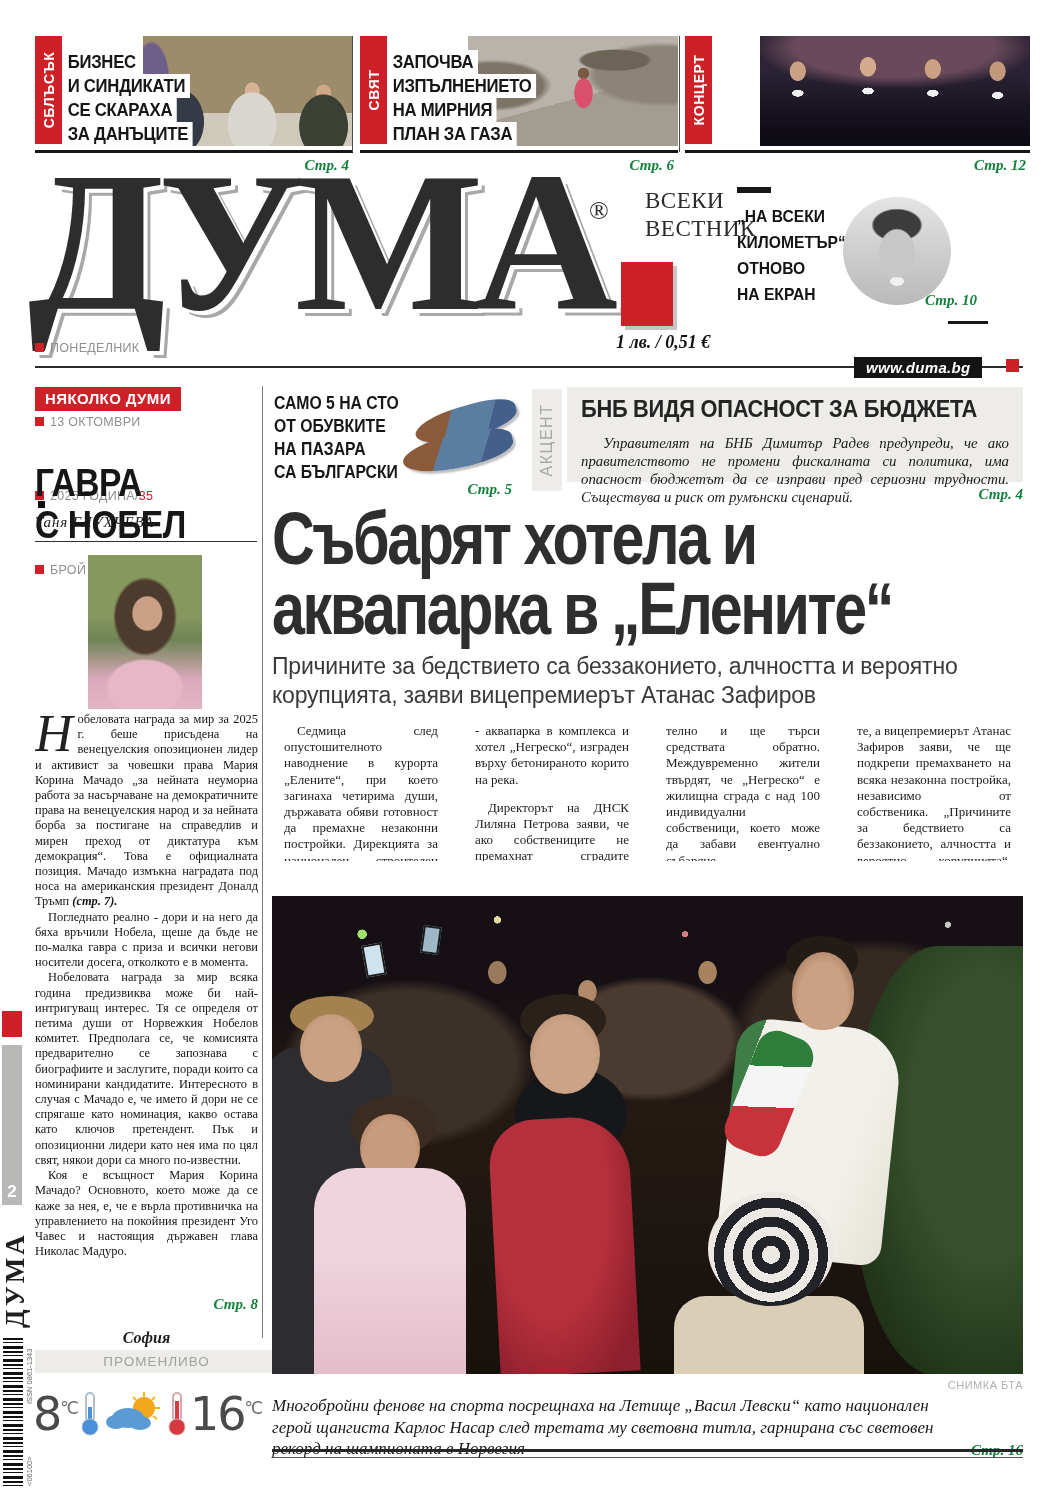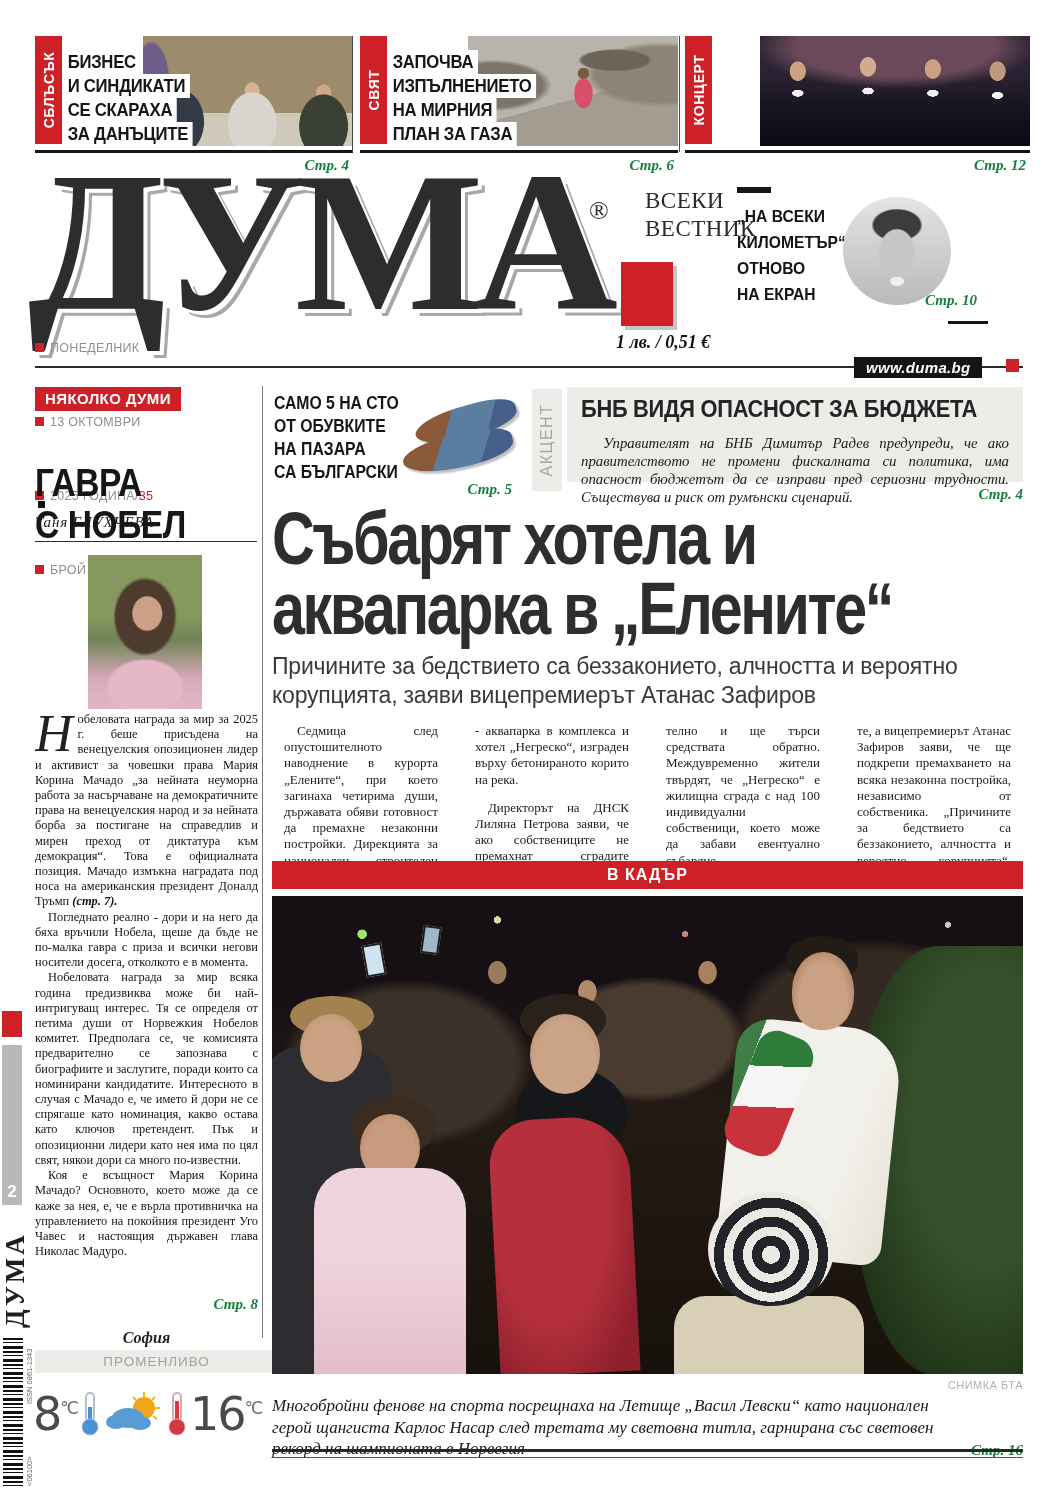--- a/index.html
+++ b/index.html
@@ -377,21 +377,20 @@
     <div class="col">
       <p>телно и ще търси средствата обратно. Междувременно жители твърдят, че „Негреско“ е жилищна сграда с над 100 индивидуални собственици, което може да забави евентуално събаряне.</p>
       <p class="indent">Прокуратурата вече проверява законността на строежи-</p>
     </div>
     <div class="col">
       <p>те, а вицепремиерът Атанас Зафиров заяви, че ще подкрепи премахването на всяка незаконна постройка, независимо от собственика. „Причините за бедствието са беззаконието, алчността и вероятно корупцията“, коментира той.</p>
       <div class="col-page">Стр. 2</div>
     </div>
   </div>
 
-  <div class="kadr-bar">В КАДЪР</div>
   <div class="photo">
     <div class="ph-bush"></div>
     <div class="ph-wom"></div>
     <div class="ph-womhair"></div>
     <div class="ph-womhead"></div>
     <div class="ph-phone1"></div>
     <div class="ph-phone2"></div>
     <div class="ph-man-shirt"></div>
     <div class="ph-man-sash"></div>
     <div class="ph-man-hair"></div>

